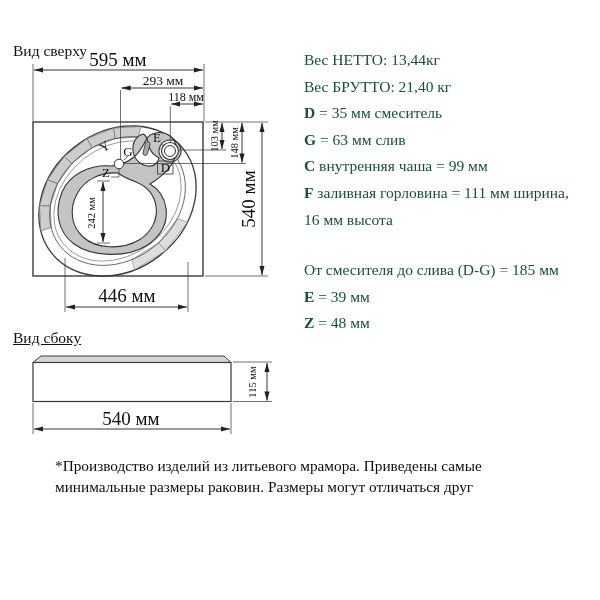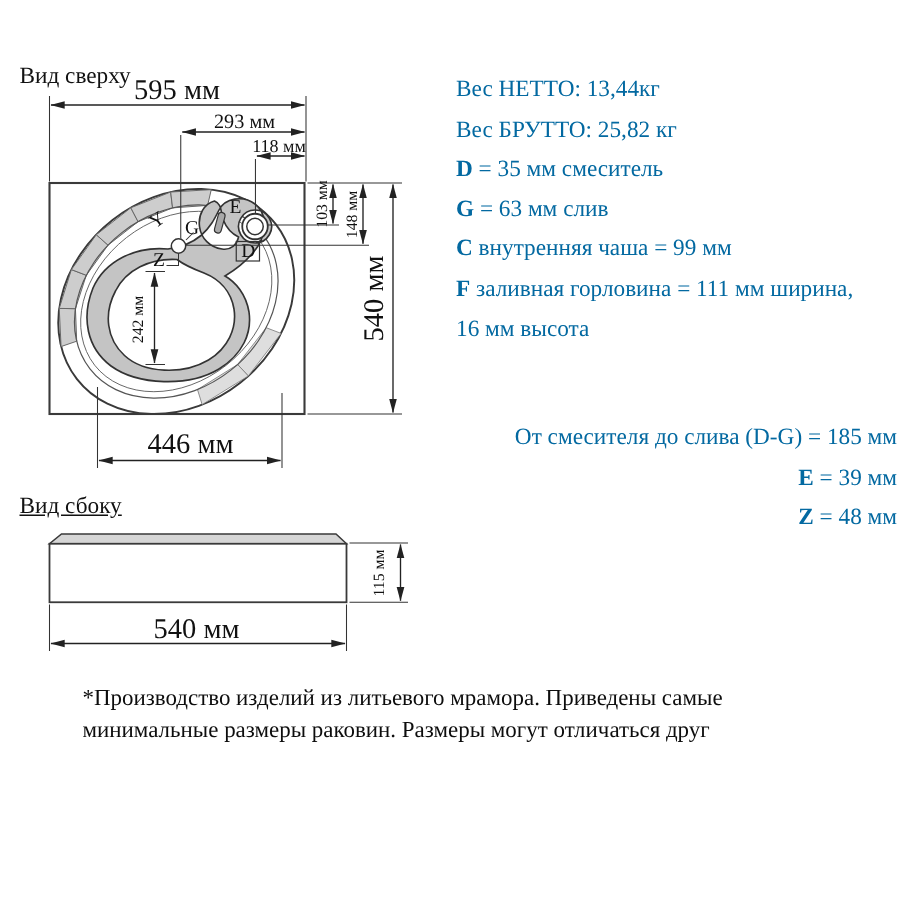--- a/index.html
+++ b/index.html
@@ -3,24 +3,24 @@
 <meta charset="utf-8">
 <style>
   html,body{margin:0;padding:0;background:#fff;}
   .canvas{
     position:relative;width:600px;height:600px;background:#fff;overflow:hidden;
     font-family:"Liberation Serif","DejaVu Serif",serif;color:#141414;
   }
   .abs{position:absolute;}
   .view-title{font-size:15.5px;color:#111;white-space:nowrap;}
   
-  .specs{position:absolute;left:304px;top:47px;width:294px;font-size:15.5px;line-height:26.6px;color:#0369a1;}
+  .specs{position:absolute;left:304px;top:47px;width:294px;font-size:15.5px;line-height:26.6px;color:#14532d;}
   .specs .line{white-space:nowrap;}
   .specs b{font-weight:bold;}
-  .specs .block2{margin-top:46px;text-align:right;}
+  .specs .block2{margin-top:24px;}
   
   .footnote{position:absolute;left:27px;top:455px;width:480px;font-size:15.3px;line-height:21.2px;color:#0d0d0d;}
   .footnote .fline{white-space:nowrap;margin-left:28px;}
   svg text{fill:#111;font-family:"Liberation Serif","DejaVu Serif",serif;}
   .dim-big{font-size:19px;}
   .dim-mid{font-size:13.5px;}
   .dim-sm{font-size:12px;}
   .dim-rot{font-size:10.5px;}
   .part-label{font-size:13px;}
 </style>
@@ -142,21 +142,21 @@
       <line x1="267" y1="363" x2="267" y2="400.5" marker-start="url(#ar)" marker-end="url(#ar)"></line>
       <line x1="34" y1="429" x2="230" y2="429" marker-start="url(#ar)" marker-end="url(#ar)"></line>
     </g>
     <text class="dim-rot" transform="translate(256,382) rotate(-90)" text-anchor="middle">115 мм</text>
     <text class="dim-big" x="131" y="425" text-anchor="middle">540 мм</text>
   </svg>
 
   <div class="specs">
     <div>
       <div class="line"><b></b><span>Вес НЕТТО: 13,44кг</span></div>
-      <div class="line"><b></b><span>Вес БРУТТО: 25,82 кг</span></div>
+      <div class="line"><b></b><span>Вес БРУТТО: 21,40 кг</span></div>
       <div class="line"><b>D</b><span> = 35 мм смеситель</span></div>
       <div class="line"><b>G</b><span> = 63 мм слив</span></div>
       <div class="line"><b>C</b><span> внутренняя чаша = 99 мм</span></div>
       <div class="line"><b>F</b><span> заливная горловина = 111 мм ширина,</span></div>
       <div class="line"><b></b><span>16 мм высота</span></div>
     </div>
     <div class="block2">
       <div class="line"><b></b><span>От смесителя до слива (D-G) = 185 мм</span></div>
       <div class="line"><b>E</b><span> = 39 мм</span></div>
       <div class="line"><b>Z</b><span> = 48 мм</span></div>

